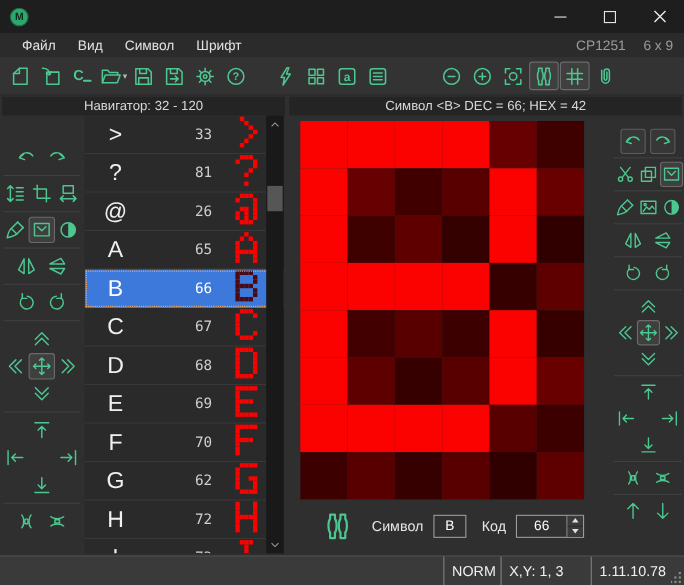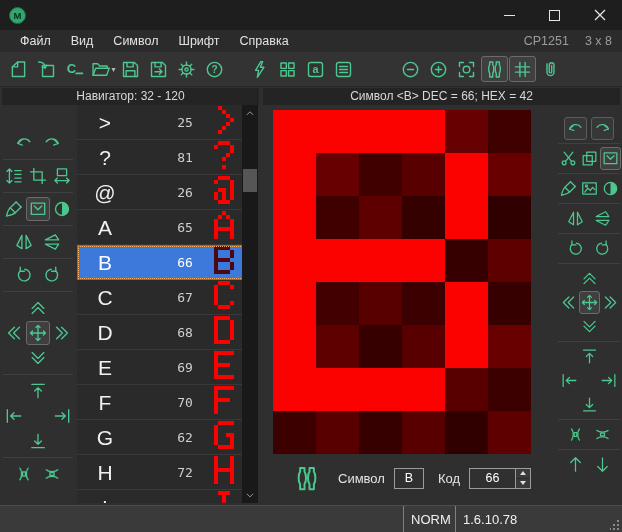--- a/index.html
+++ b/index.html
@@ -109,25 +109,24 @@
     </div>
   </div>
 </div>
 
 <div class="abs menubar">
   <div class="menu-items">
       <div class="menu-item">Файл</div>
       <div class="menu-item">Вид</div>
       <div class="menu-item">Символ</div>
       <div class="menu-item">Шрифт</div>
-      <div class="menu-item">Справка</div>
     </div>
   <div class="menu-right">
     <span>CP1251</span>
-    <span>3 x 8</span>
+    <span>6 x 9</span>
   </div>
 </div>
 
 <div class="abs toolbar">
     <div class="tb-group">
       <div class="icon-btn">
         <span class="ic">
           <svg viewBox="0 0 24 24" style="color:#4cc790">
             <g fill="none" stroke="#4cc790" stroke-width="1.6" stroke-linecap="round" stroke-linejoin="round">
               <path d="M5 20 V9 L11 3.5 H19 V20 Z"></path>
@@ -587,21 +586,21 @@
             </svg>
           </span>
         </div>
       </div>
     </div>
   </div>
 
 <div class="abs navlist">
     <div class="nav-row">
       <span class="nav-char">&gt;</span>
-      <span class="nav-code">25</span>
+      <span class="nav-code">33</span>
       <span class="nav-preview">
         <i></i>
         <i style="background: rgb(251, 1, 0);"></i>
         <i></i>
         <i></i>
         <i></i>
         <i></i>
         <i></i>
         <i></i>
         <i style="background: rgb(251, 1, 0);"></i>
@@ -1595,21 +1594,22 @@
             </svg>
           </span>
         </div>
       </div>
     </div>
   </div>
 
 <div class="abs statusbar">
   <div class="status-spacer"></div>
   <div class="status-cell status-mode">NORM</div>
-  <div class="status-cell status-version">1.6.10.78</div>
+  <div class="status-cell status-coords">X,Y: 1, 3</div>
+  <div class="status-cell status-version">1.11.10.78</div>
   <svg class="grip" width="10" height="10">
     <g fill="#8a8a8a">
         <rect x="7" y="0" width="2" height="2"></rect>
         <rect x="7" y="4" width="2" height="2"></rect>
         <rect x="7" y="8" width="2" height="2"></rect>
         <rect x="3" y="4" width="2" height="2"></rect>
         <rect x="3" y="8" width="2" height="2"></rect>
         <rect x="-1" y="8" width="2" height="2"></rect>
       </g>
   </svg>

